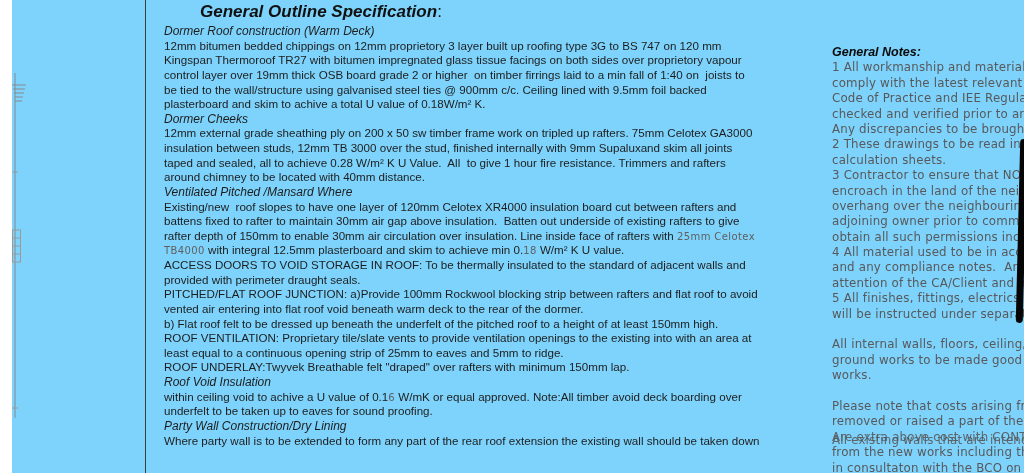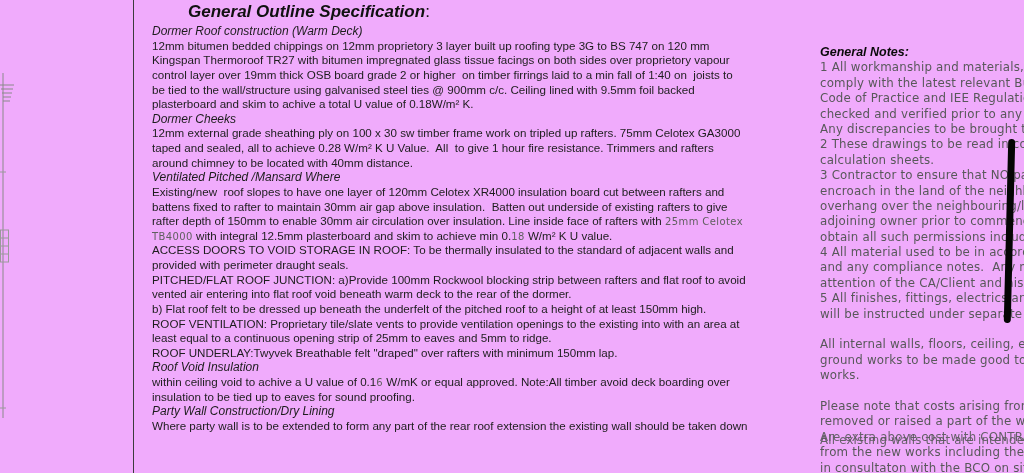--- a/index.html
+++ b/index.html
@@ -1,20 +1,20 @@
 <!DOCTYPE html>
 <html><head>
 <meta charset="utf-8">
 <style>
   html,body{margin:0;padding:0;}
   body{
     width:1024px;height:473px;overflow:hidden;background:#ffffff;
     font-family:"Liberation Sans",sans-serif;position:relative;
   }
-  .sheet{position:absolute;inset:0;background:#f0abfc;}
+  .sheet{position:absolute;inset:0;background:#7dd3fc;margin-left:12px;}
   
   .divider{position:absolute;left:133px;top:0;width:1px;height:473px;background:#3c3c3c;}
   .ornament{position:absolute;left:0;top:0;}
   .marker{
     position:absolute;left:1006px;top:139px;width:7px;height:184px;
     background:#050505;border-radius:4px;transform:rotate(1.4deg);
   }
   
   .main-col{position:absolute;left:152px;top:2px;width:660px;}
   .page-title{
@@ -61,39 +61,40 @@
   <div class="main-col">
     <div class="page-title"><span class="ti">General Outline Specification</span><span class="tc">:</span></div>
     <div class="main-lines">
         <div class="line h"><span>Dormer Roof construction (Warm Deck)</span></div>
         <div class="line b"><span>12mm bitumen bedded chippings on 12mm proprietory 3 layer built up roofing type 3G to BS 747 on 120 mm</span></div>
         <div class="line b"><span>Kingspan Thermoroof TR27 with bitumen impregnated glass tissue facings on both sides over proprietory vapour</span></div>
         <div class="line b"><span>control layer over 19mm thick OSB board grade 2 or higher  on timber firrings laid to a min fall of 1:40 on  joists to</span></div>
         <div class="line b"><span>be tied to the wall/structure using galvanised steel ties @ 900mm c/c. Ceiling lined with 9.5mm foil backed</span></div>
         <div class="line b"><span>plasterboard and skim to achive a total U value of 0.18W/m² K.</span></div>
         <div class="line h"><span>Dormer Cheeks</span></div>
-        <div class="line b"><span>12mm external grade sheathing ply on 100 x 30 sw timber frame work on tripled up rafters. 75mm Celotex GA3000</span></div>
+        <div class="line b"><span>12mm external grade sheathing ply on 200 x 50 sw timber frame work on tripled up rafters. 75mm Celotex GA3000</span></div>
+        <div class="line b"><span>insulation between studs, 12mm TB 3000 over the stud, finished internally with 9mm Supaluxand skim all joints</span></div>
         <div class="line b"><span>taped and sealed, all to achieve 0.28 W/m² K U Value.  All  to give 1 hour fire resistance. Trimmers and rafters</span></div>
         <div class="line b"><span>around chimney to be located with 40mm distance.</span></div>
         <div class="line h"><span>Ventilated Pitched /Mansard Where</span></div>
         <div class="line b"><span>Existing/new  roof slopes to have one layer of 120mm Celotex XR4000 insulation board cut between rafters and</span></div>
         <div class="line b"><span>battens fixed to rafter to maintain 30mm air gap above insulation.  Batten out underside of existing rafters to give</span></div>
         <div class="line b"><span>rafter depth of 150mm to enable 30mm air circulation over insulation. Line inside face of rafters with </span><span class="hand">25mm Celotex</span></div>
         <div class="line b"><span class="hand">TB4000</span><span> with integral 12.5mm plasterboard and skim to achieve min 0.</span><span class="hand">18</span><span> W/m² K U value.</span></div>
         <div class="line b"><span>ACCESS DOORS TO VOID STORAGE IN ROOF: To be thermally insulated to the standard of adjacent walls and</span></div>
         <div class="line b"><span>provided with perimeter draught seals.</span></div>
         <div class="line b"><span>PITCHED/FLAT ROOF JUNCTION: a)Provide 100mm Rockwool blocking strip between rafters and flat roof to avoid</span></div>
         <div class="line b"><span>vented air entering into flat roof void beneath warm deck to the rear of the dormer.</span></div>
         <div class="line b"><span>b) Flat roof felt to be dressed up beneath the underfelt of the pitched roof to a height of at least 150mm high.</span></div>
         <div class="line b"><span>ROOF VENTILATION: Proprietary tile/slate vents to provide ventilation openings to the existing into with an area at</span></div>
         <div class="line b"><span>least equal to a continuous opening strip of 25mm to eaves and 5mm to ridge.</span></div>
         <div class="line b"><span>ROOF UNDERLAY:Twyvek Breathable felt "draped" over rafters with minimum 150mm lap.</span></div>
         <div class="line h"><span>Roof Void Insulation</span></div>
         <div class="line b"><span>within ceiling void to achive a U value of 0.1</span><span class="hand">6</span><span> W/mK or equal approved. Note:All timber avoid deck boarding over</span></div>
-        <div class="line b"><span>insulation to be tied up to eaves for sound proofing.</span></div>
+        <div class="line b"><span>underfelt to be taken up to eaves for sound proofing.</span></div>
         <div class="line h"><span>Party Wall Construction/Dry Lining</span></div>
         <div class="line b"><span>Where party wall is to be extended to form any part of the rear roof extension the existing wall should be taken down</span></div>
       </div>
   </div>
 
   <div class="notes-col">
     <div class="notes-lines">
         <div class="line nh"><span>General Notes:</span></div>
         <div class="line b"><span>1 All workmanship and materials, ser</span></div>
         <div class="line b"><span>comply with the latest relevant Build</span></div>

